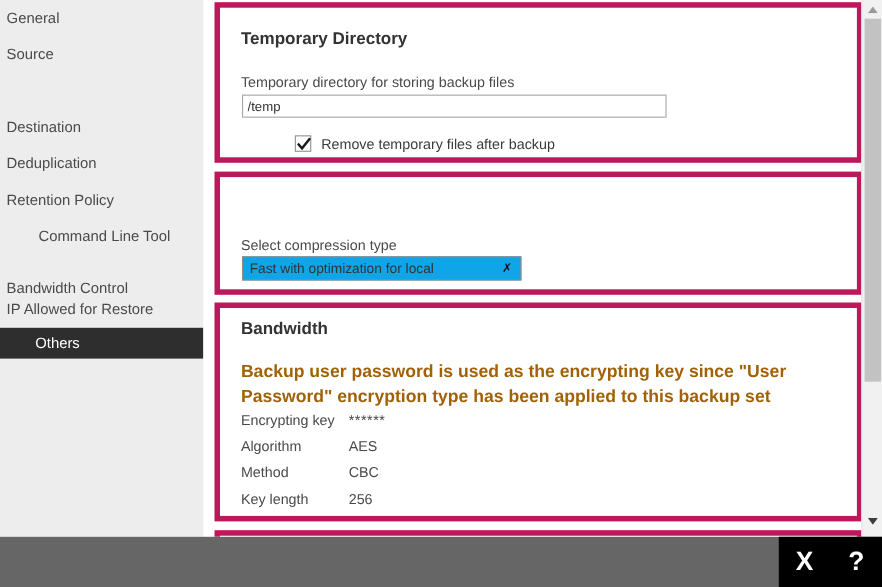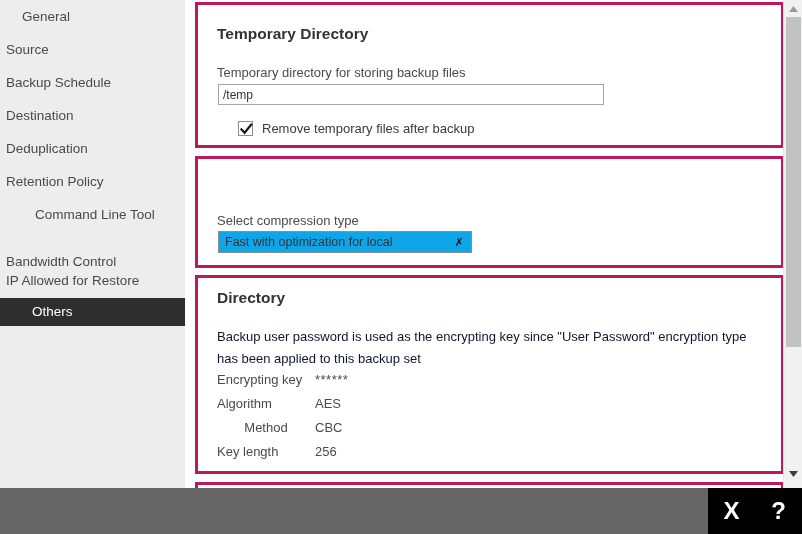--- a/index.html
+++ b/index.html
@@ -58,21 +58,21 @@
     height: 488px;
     background: #ffffff;
     overflow: hidden;
   }
 
   .panel {
     position: absolute;
     left: 10px;
     width: 589px;
     background: #ffffff;
-    border: 3px solid #be185d;
+    border: 5px solid #be185d;
     box-sizing: border-box;
   }
   .panel-title {
     position: absolute;
     left: 19px;
     font-size: 15.5px;
     font-weight: bold;
     color: #333333;
     white-space: nowrap;
   }
@@ -96,21 +96,21 @@
     font-family: "Liberation Sans", sans-serif;
     font-size: 12px;
     color: #333333;
     padding: 0 4px;
     outline: none;
   }
 
   
   .checkbox-row {
     position: absolute;
-    left: 8px;
+    left: 36px;
     display: flex;
     align-items: center;
     padding-left: 32px;
   }
   .checkbox-box {
     width: 15px;
     height: 15px;
     border: 1px solid #8f8f8f;
     background: #ffffff;
     box-sizing: border-box;
@@ -156,23 +156,24 @@
     color: #111111;
     line-height: 1;
     flex: 0 0 auto;
   }
 
   
   .enc-desc {
     position: absolute;
     left: 19px;
     width: 545px;
-    font-size: 13px;
+    font-size: 16px;
     line-height: 22px;
-    color: #0f172a;
+    color: #a16207;
+    font-weight: bold;
   }
   .kv-row {
     position: absolute;
     left: 19px;
     font-size: 13px;
     color: #4a4a4a;
     white-space: nowrap;
   }
   .kv-key {
     display: inline-block;
@@ -247,23 +248,22 @@
     cursor: pointer;
     user-select: none;
   }
 </style>
 </head>
 <body>
 
 <div id="app">
 
   <div id="sidebar">
-    <div class="nav-item" style="top:3px;margin-left:16px;"><span>General</span></div>
+    <div class="nav-item" style="top:3px;"><span>General</span></div>
     <div class="nav-item" style="top:36px;"><span>Source</span></div>
-    <div class="nav-item" style="top:69px;"><span>Backup Schedule</span></div>
     <div class="nav-item" style="top:102px;"><span>Destination</span></div>
     <div class="nav-item" style="top:135px;"><span>Deduplication</span></div>
     <div class="nav-item" style="top:168px;"><span>Retention Policy</span></div>
     <div class="nav-item" style="top:201px;padding-left:35px;"><span>Command Line Tool</span></div>
     <div class="nav-item" style="top:248px;"><span>Bandwidth Control</span></div>
     <div class="nav-item" style="top:267px;"><span>IP Allowed for Restore</span></div>
     <div class="nav-item selected" style="top:298px;padding-left:32px;"><span>Others</span></div>
   </div>
 
   <div id="content">
@@ -284,29 +284,29 @@
 
     <div class="panel" style="top:156px; height:112px;">
       <div class="field-label" style="top:54px;">Select compression type</div>
       <div class="select-wrap" style="top:72px;">
         <span class="select-value">Fast with optimization for local</span>
         <span class="select-arrow">✗</span>
       </div>
     </div>
 
     <div class="panel" style="top:275px; height:199px;">
-      <div class="panel-title" style="top:11px;">Directory</div>
+      <div class="panel-title" style="top:11px;">Bandwidth</div>
       <div class="enc-desc" style="top:48px;">Backup user password is used as the encrypting key since "User Password" encryption type has been applied to this backup set</div>
       <div class="kv-row" style="top:94px;">
         <span class="kv-key">Encrypting key</span><span class="kv-val mask">******</span>
       </div>
       <div class="kv-row" style="top:118px;">
         <span class="kv-key">Algorithm</span><span class="kv-val">AES</span>
       </div>
-      <div class="kv-row" style="top:142px;text-align:center;">
+      <div class="kv-row" style="top:142px;">
         <span class="kv-key">Method</span><span class="kv-val">CBC</span>
       </div>
       <div class="kv-row" style="top:166px;">
         <span class="kv-key">Key length</span><span class="kv-val">256</span>
       </div>
     </div>
 
     <div class="panel" style="top:482px; height:40px;"></div>
   </div>
 

